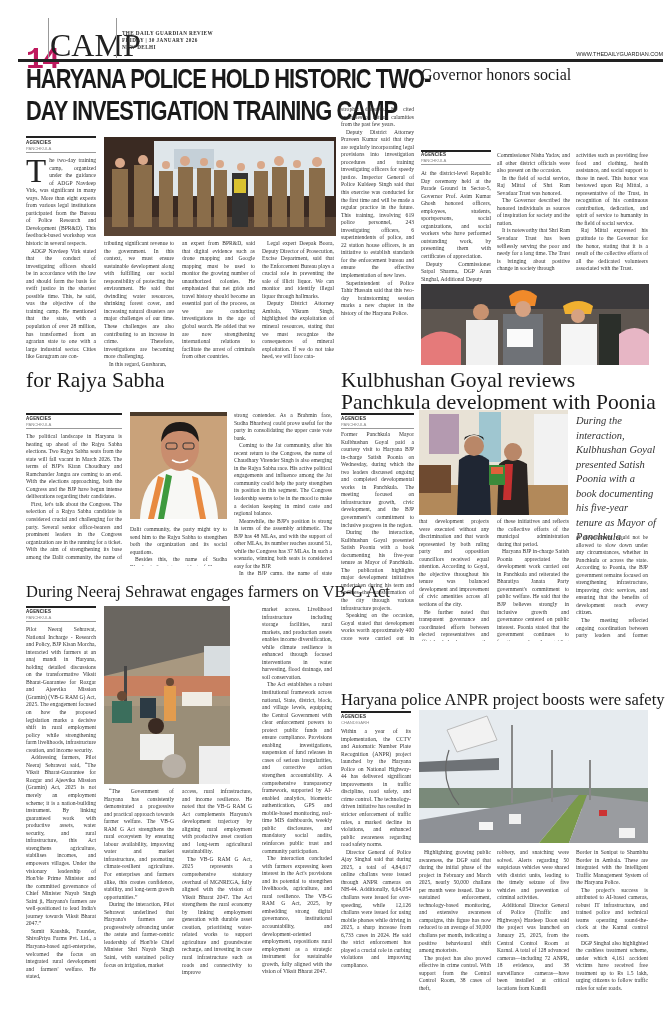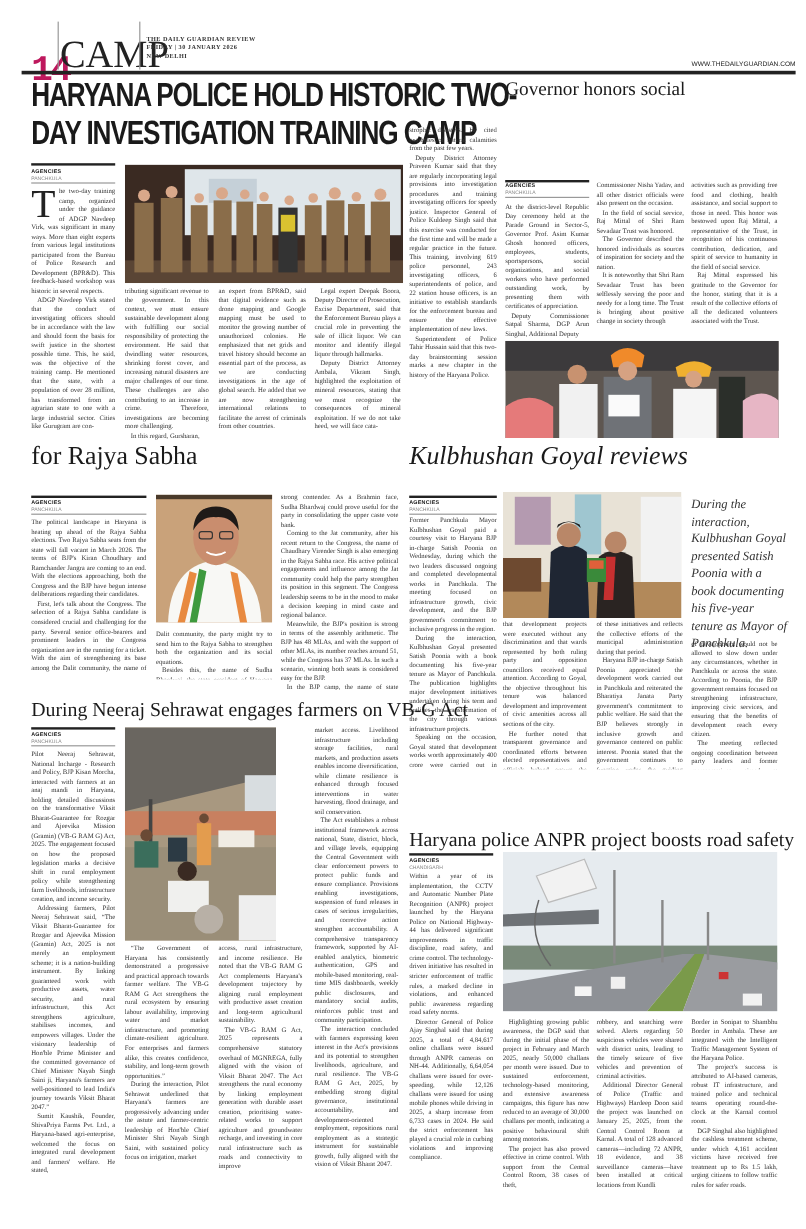--- a/index.html
+++ b/index.html
@@ -184,22 +184,23 @@
   <p class="noind">Dalit community, the party might try to send him to the Rajya Sabha to strengthen both the organization and its social equations.</p>
   <p>Besides this, the name of Sudha Bhardwaj, the state president of Haryana Mahila Congress, is also being discussed for representation from the upper caste community. Her education, prestigious family background, and loyalty to the organization make her a</p>
 </div>
 <div class="abs col" style="left:234px; top:412px; width:98px; height:163px;">
   <p class="noind">strong contender. As a Brahmin face, Sudha Bhardwaj could prove useful for the party in consolidating the upper caste vote bank.</p>
   <p>Coming to the Jat community, after his recent return to the Congress, the name of Chaudhary Virender Singh is also emerging in the Rajya Sabha race. His active political engagements and influence among the Jat community could help the party strengthen its position in this segment. The Congress leadership seems to be in the mood to make a decision keeping in mind caste and regional balance.</p>
   <p>Meanwhile, the BJP's position is strong in terms of the assembly arithmetic. The BJP has 48 MLAs, and with the support of other MLAs, its number reaches around 51, while the Congress has 37 MLAs. In such a scenario, winning both seats is considered easy for the BJP.</p>
   <p>In the BJP camp, the name of state president Mohanlal Wadali is at the forefront.</p>
 </div>
 
-<div class="abs hl-serif" style="left:341px; top:369px; width:330px; font-size:21.5px; line-height:22px;font-style:italic;">
+<div class="abs hl-serif" style="left:341px; top:369px; width:330px; font-size:21.5px; line-height:22px;">
   <div>Kulbhushan Goyal reviews</div>
+  <div>Panchkula development with Poonia</div>
 </div>
 <div class="abs rule" style="left:341px; top:413px; width:73px;"></div>
 <div class="abs agency" style="left:341px; top:416px;">AGENCIES</div>
 <div class="abs dateline" style="left:341px; top:422px;">PANCHKULA</div>
 <div class="abs thin" style="left:341px; top:428px; width:73px;"></div>
 
 <div class="abs col" style="left:341px; top:431px; width:73px; height:210px;">
   <p class="noind">Former Panchkula Mayor Kulbhushan Goyal paid a courtesy visit to Haryana BJP in-charge Satish Poonia on Wednesday, during which the two leaders discussed ongoing and completed developmental works in Panchkula. The meeting focused on infrastructure growth, civic development, and the BJP government's commitment to inclusive progress in the region.</p>
   <p>During the interaction, Kulbhushan Goyal presented Satish Poonia with a book documenting his five-year tenure as Mayor of Panchkula. The publication highlights major development initiatives undertaken during his term and outlines the transformation of the city through various infrastructure projects.</p>
   <p>Speaking on the occasion, Goyal stated that development works worth approximately 400 crore were carried out in Panchkula during his tenure as Mayor. He emphasized</p>
@@ -276,21 +277,21 @@
 <div class="abs col" style="left:182px; top:788px; width:70px; height:210px;">
   <p class="noind">access, rural infrastructure, and income resilience. He noted that the VB-G RAM G Act complements Haryana's development trajectory by aligning rural employment with productive asset creation and long-term agricultural sustainability.</p>
   <p>The VB-G RAM G Act, 2025 represents a comprehensive statutory overhaul of MGNREGA, fully aligned with the vision of Viksit Bharat 2047. The Act strengthens the rural economy by linking employment generation with durable asset creation, prioritising water-related works to support agriculture and groundwater recharge, and investing in core rural infrastructure such as roads and connectivity to improve</p>
 </div>
 <div class="abs col" style="left:262px; top:606px; width:70px; height:392px;">
   <p class="noind">market access. Livelihood infrastructure including storage facilities, rural markets, and production assets enables income diversification, while climate resilience is enhanced through focused interventions in water harvesting, flood drainage, and soil conservation.</p>
   <p>The Act establishes a robust institutional framework across national, State, district, block, and village levels, equipping the Central Government with clear enforcement powers to protect public funds and ensure compliance. Provisions enabling investigations, suspension of fund releases in cases of serious irregularities, and corrective action strengthen accountability. A comprehensive transparency framework, supported by AI-enabled analytics, biometric authentication, GPS and mobile-based monitoring, real-time MIS dashboards, weekly public disclosures, and mandatory social audits, reinforces public trust and community participation.</p>
   <p>The interaction concluded with farmers expressing keen interest in the Act's provisions and its potential to strengthen livelihoods, agriculture, and rural resilience. The VB-G RAM G Act, 2025, by embedding strong digital governance, institutional accountability, and development-oriented employment, repositions rural employment as a strategic instrument for sustainable growth, fully aligned with the vision of Viksit Bharat 2047.</p>
 </div>
 
-<div class="abs hl-serif" style="left:341px; top:690px; width:330px; font-size:16.5px; line-height:19px; white-space:nowrap;">Haryana police ANPR project boosts road safety</div>
+<div class="abs hl-serif" style="left:341px; top:690px; width:330px; font-size:16.5px; line-height:19px; white-space:nowrap;">Haryana police ANPR project boosts were safety</div>
 <div class="abs rule" style="left:341px; top:711px; width:70px;"></div>
 <div class="abs agency" style="left:341px; top:714px;">AGENCIES</div>
 <div class="abs dateline" style="left:341px; top:720px;">CHANDIGARH</div>
 
 <div class="abs col" style="left:341px; top:728px; width:70px; height:270px;">
   <p class="noind">Within a year of its implementation, the CCTV and Automatic Number Plate Recognition (ANPR) project launched by the Haryana Police on National Highway-44 has delivered significant improvements in traffic discipline, road safety, and crime control. The technology-driven initiative has resulted in stricter enforcement of traffic rules, a marked decline in violations, and enhanced public awareness regarding road safety norms.</p>
   <p>Director General of Police Ajay Singhal said that during 2025, a total of 4,84,617 online challans were issued through ANPR cameras on NH-44. Additionally, 6,64,054 challans were issued for over-speeding, while 12,126 challans were issued for using mobile phones while driving in 2025, a sharp increase from 6,733 cases in 2024. He said the strict enforcement has played a crucial role in curbing violations and improving compliance.</p>
 </div>
 <div class="abs photo" style="left:419px; top:710px; width:229px; height:133px;">
   <svg width="229" height="133" viewBox="0 0 229 133">

